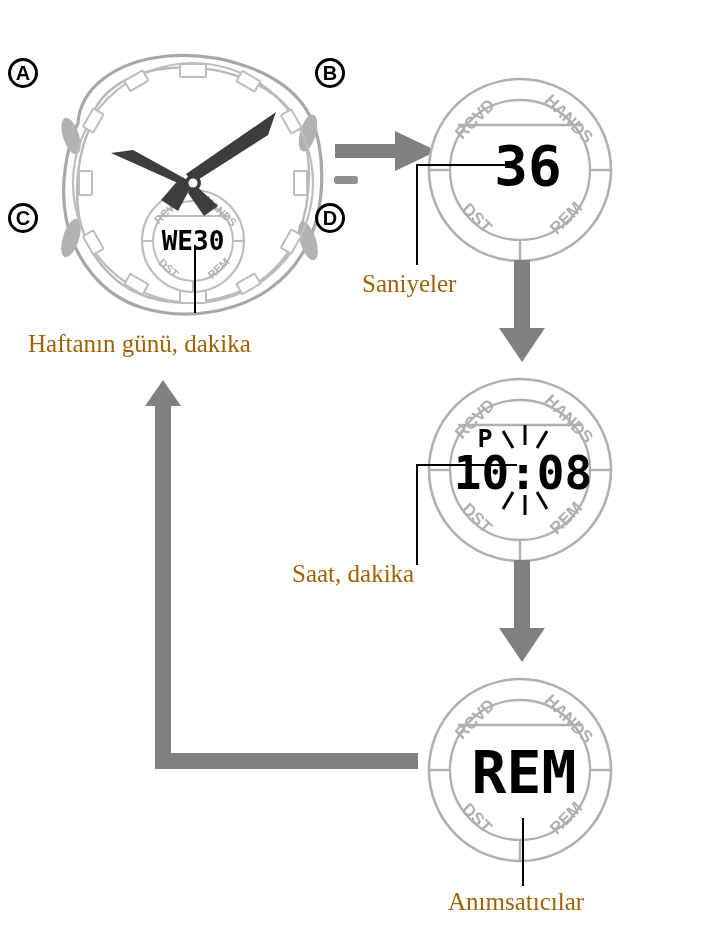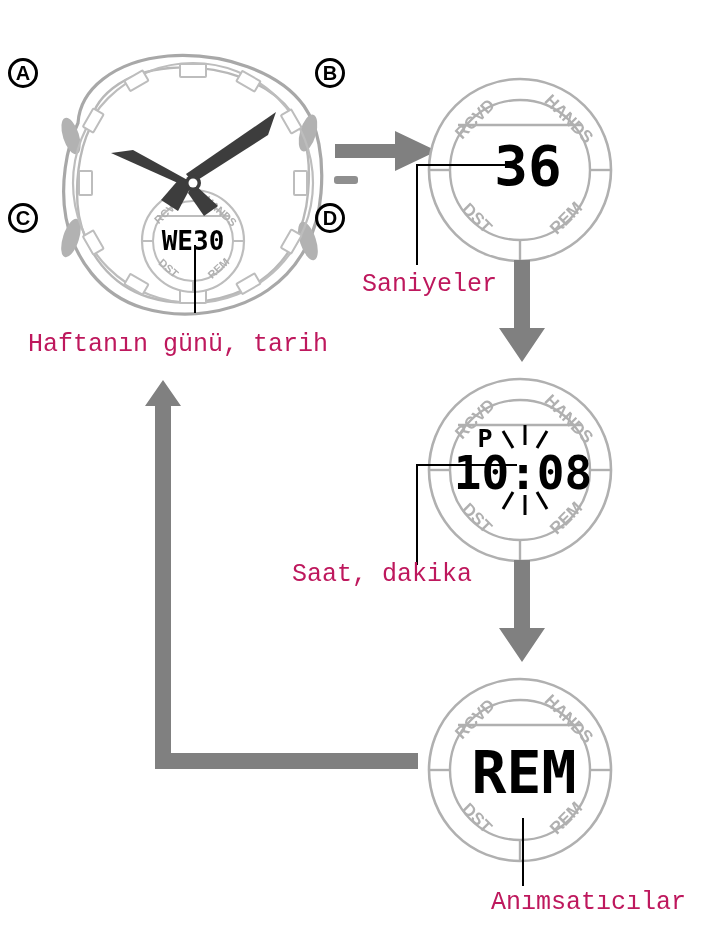--- a/index.html
+++ b/index.html
@@ -12,22 +12,22 @@
     overflow: hidden;
     font-family: "Liberation Sans", sans-serif;
   }
   #stage {
     position: absolute;
     left: 0; top: 0;
     width: 701px; height: 949px;
   }
   .lbl {
     position: absolute;
-    color: #be185d;
-    font-family: Liberation Mono, monospace;
+    color: #a16207;
+    font-family: Liberation Serif, serif;
     font-size: 25px;
     font-weight: 400;
     white-space: nowrap;
     letter-spacing: 0px;
   }
   .btn-letter {
     position: absolute;
     width: 30px; height: 30px;
     border: 3px solid #000;
     border-radius: 50%;
@@ -128,21 +128,21 @@
   </svg>
 
   <div class="btn-letter" style="left:8px;top:58px;">A</div>
   <div class="btn-letter" style="left:315px;top:58px;">B</div>
   <div class="btn-letter" style="left:8px;top:203px;">C</div>
   <div class="btn-letter" style="left:315px;top:203px;">D</div>
 
   <svg width="20" height="70" style="position:absolute;left:185px;top:245px;">
     <line x1="10" y1="0" x2="10" y2="68" stroke="#000" stroke-width="2"></line>
   </svg>
-  <div class="lbl" style="left:28px;top:330px;">Haftanın günü, tarih</div>
+  <div class="lbl" style="left:28px;top:330px;">Haftanın günü, dakika</div>
 
   <svg width="110" height="46" style="position:absolute;left:333px;top:128px;" viewBox="0 0 110 46">
     <path d="M 2 16 L 62 16 L 62 3 L 104 23 L 62 43 L 62 30 L 2 30 Z" fill="#808080"></path>
   </svg>
 
   <svg width="190" height="190" style="position:absolute;left:425px;top:75px;" viewBox="0 0 190 190">
     <circle cx="95" cy="95" r="91" fill="#ffffff" stroke="#b0b0b0" stroke-width="2.6"></circle>
     <circle cx="95" cy="95" r="70" fill="#ffffff" stroke="#b0b0b0" stroke-width="2.4"></circle>
     <path d="M 33 50 L 157 50" stroke="#b0b0b0" stroke-width="2.4" fill="none"></path>
     <line x1="5" y1="95" x2="26" y2="95" stroke="#b0b0b0" stroke-width="2.4"></line>
@@ -207,20 +207,20 @@
     <text x="54" y="48" fill="#b0b0b0" font-family="'Liberation Sans',sans-serif" font-size="17" font-weight="bold" text-anchor="middle" transform="rotate(-45 54 48)">RCVD</text>
     <text x="140" y="48" fill="#b0b0b0" font-family="'Liberation Sans',sans-serif" font-size="17" font-weight="bold" text-anchor="middle" transform="rotate(45 140 48)">HANDS</text>
     <text x="48" y="147" fill="#b0b0b0" font-family="'Liberation Sans',sans-serif" font-size="17" font-weight="bold" text-anchor="middle" transform="rotate(45 48 147)">DST</text>
     <text x="145" y="147" fill="#b0b0b0" font-family="'Liberation Sans',sans-serif" font-size="17" font-weight="bold" text-anchor="middle" transform="rotate(-45 145 147)">REM</text>
     <text id="lcd-rem" class="seg-text" x="99" y="118" font-size="58" text-anchor="middle">REM</text>
   </svg>
 
   <svg width="20" height="70" style="position:absolute;left:513px;top:818px;">
     <line x1="10" y1="0" x2="10" y2="68" stroke="#000" stroke-width="2"></line>
   </svg>
-  <div class="lbl" style="left:448px;top:888px;margin-left:43px;">Anımsatıcılar</div>
+  <div class="lbl" style="left:448px;top:888px;">Anımsatıcılar</div>
 
   <svg width="280" height="400" style="position:absolute;left:145px;top:378px;" viewBox="0 0 280 400">
     <path d="M 273 375 L 273 391 L 10 391
              L 10 28 L 0 28 L 18 2 L 36 28 L 26 28 L 26 375 Z" fill="#808080"></path>
   </svg>
 
 </div>
 
 </body></html>

